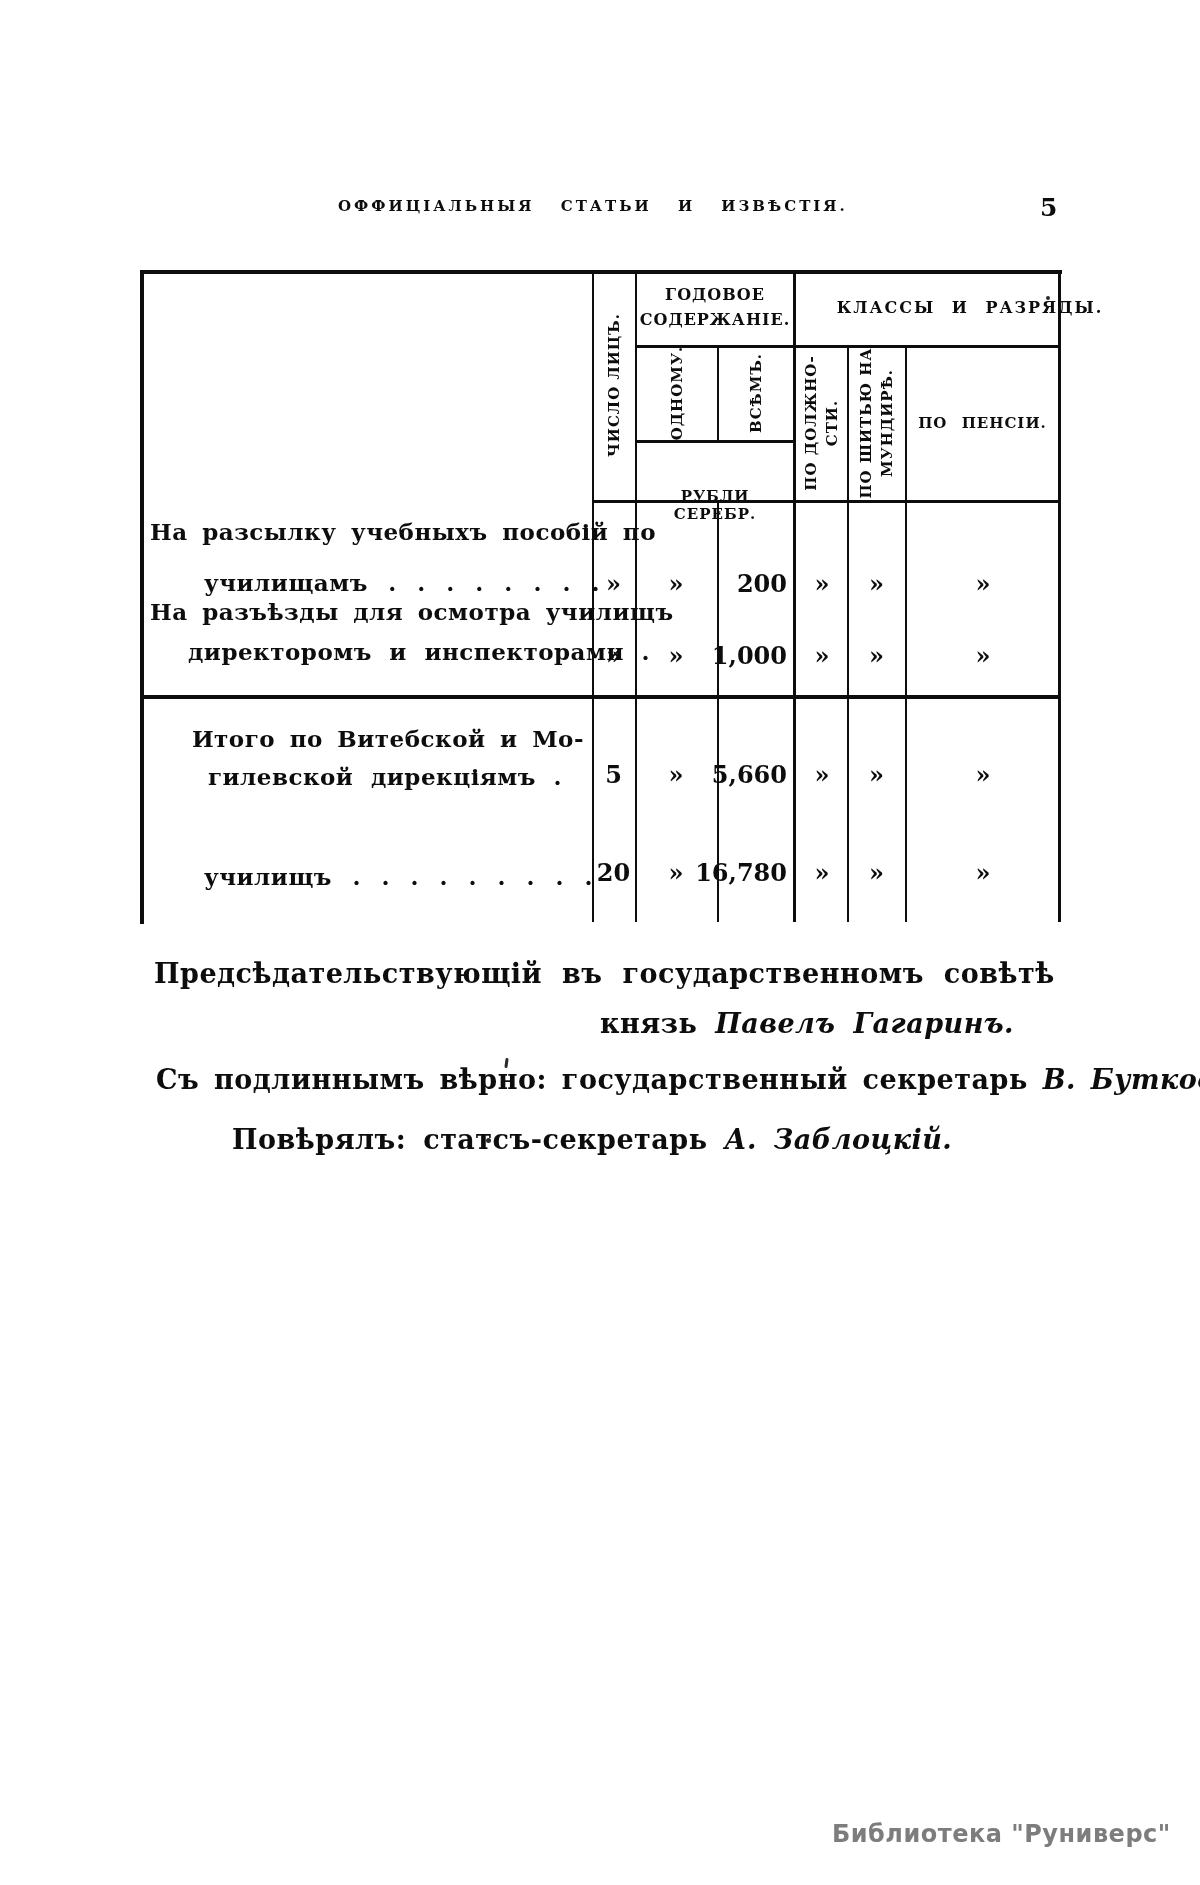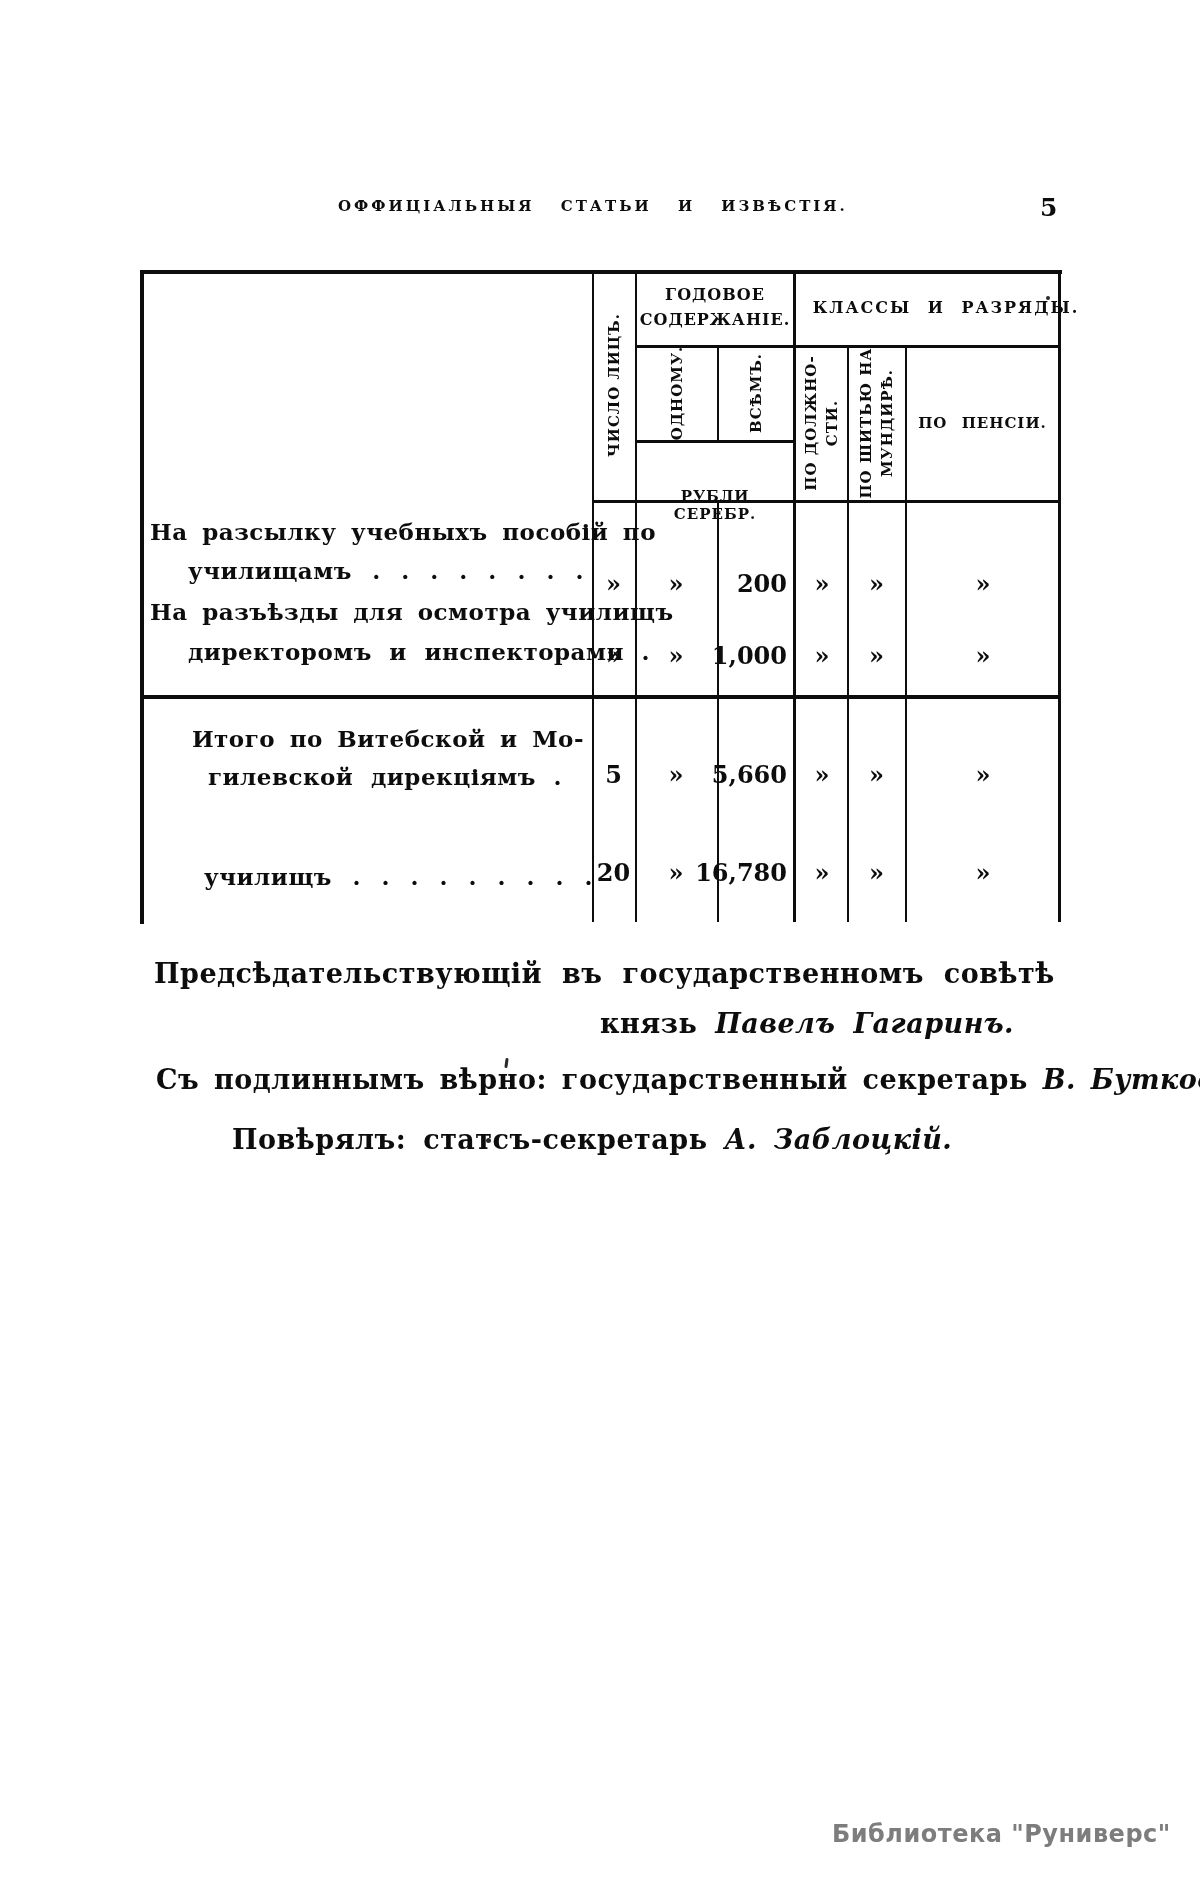--- a/index.html
+++ b/index.html
@@ -39,21 +39,21 @@
        text-align:center;white-space:nowrap;}
   .val.rnum{text-align:right;}
   
   .c-pers{left:452px;width:43px;}
   .c-one{left:497px;width:78px;}
   .c-all{left:495px;width:155px;padding-right:3px;box-sizing:border-box;}
   .c-duty{left:658px;width:48px;}
   .c-unif{left:709px;width:55px;}
   .c-pens{left:768px;width:150px;}
   
-  .r1a{top:246px;} .r1b{top:285px;} .r1v{top:297px;}
+  .r1a{top:246px;} .r1b{top:297px;margin-left:16px;} .r1v{top:297px;}
   .r2a{top:326px;} .r2b{top:366px;} .r2v{top:369px;}
   .r3a{top:453px;} .r3b{top:491px;} .r3v{top:488px;}
   .r4a{top:548px;} .r4b{top:591px;} .r4v{top:586px;}
   
   .sig{position:absolute;font-size:27px;font-weight:bold;letter-spacing:0.5px;
        white-space:nowrap;margin-left:32px;}
   .sig .name{font-style:italic;font-weight:bold;}
   .sig1{left:122px;top:958px;word-spacing:10px;}
   .sig2{left:568px;top:1008px;word-spacing:8px;}
   .sig3{left:124px;top:1064px;word-spacing:5px;}
@@ -95,21 +95,21 @@
   <div class="ln" style="left:0;top:425px;width:921px;height:4px;"></div>
 
   <div class="hcell" style="left:452px;top:0;width:43px;height:230px;">
     <span class="rot vtxt">ЧИСЛО ЛИЦЪ.</span>
   </div>
 
   <div class="hcell group-head" style="left:497px;top:0;width:156px;height:75px;">
     <span>ГОДОВОЕ СОДЕРЖАНІЕ.</span>
   </div>
 
-  <div class="hcell classes-head" style="left:656px;top:0;width:300px;height:75px;">
+  <div class="hcell classes-head" style="left:680px;top:0;width:300px;height:75px;">
     <span>КЛАССЫ И РАЗРЯДЫ.</span>
   </div>
 
   <div class="hcell" style="left:497px;top:75px;width:80px;height:95px;">
     <span class="rot vtxt">ОДНОМУ.</span>
   </div>
 
   <div class="hcell" style="left:579px;top:75px;width:74px;height:95px;">
     <span class="rot vtxt">ВСѢМЪ.</span>
   </div>

